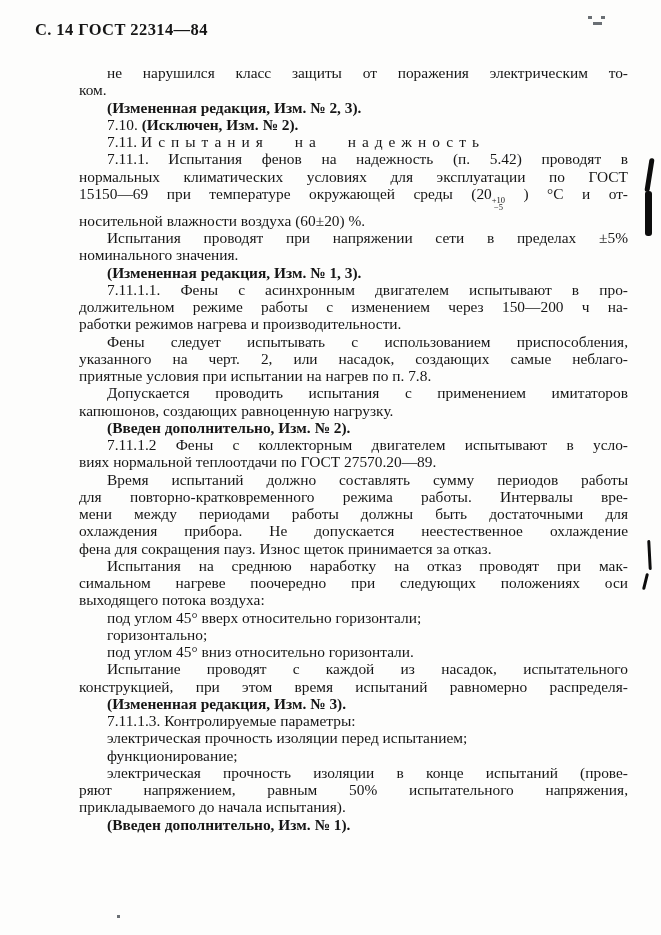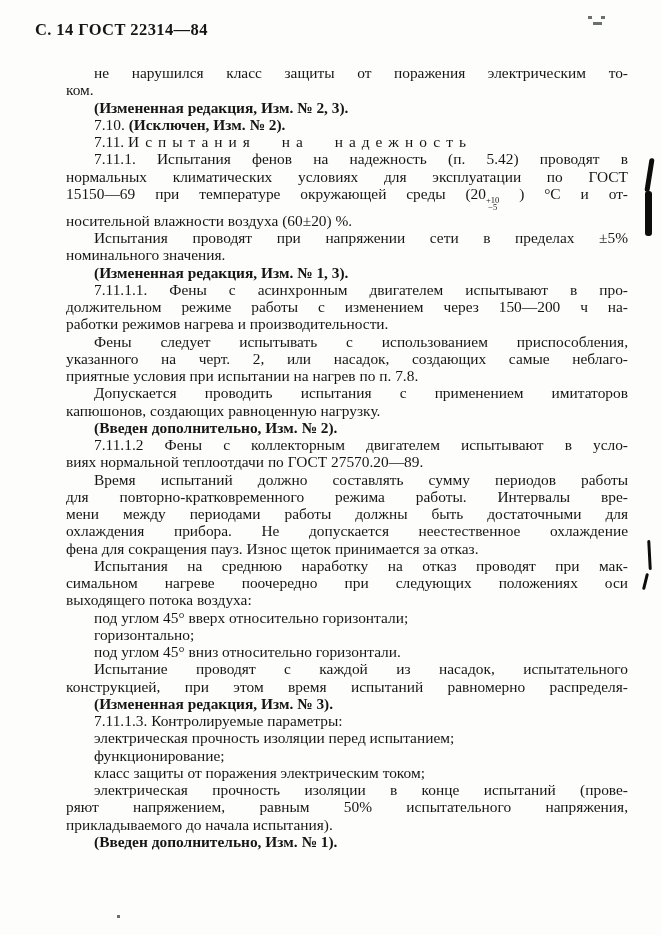--- a/index.html
+++ b/index.html
@@ -11,21 +11,21 @@
   .page-header{
     position:absolute;left:35px;top:20px;
     font-size:16.5px;font-weight:700;letter-spacing:.4px;white-space:nowrap;
   }
   .doc{
     position:absolute;left:66px;top:64px;width:562px;
     font-size:15.4px;line-height:17.25px;
   }
   .para{margin:0;}
   .para.bold .run{font-weight:700;}
-  .line{white-space:normal;}
+  .line{white-space:normal;margin-left:13px;}
   .line.indent{text-indent:28px;}
   .line.fill{text-align:justify;text-align-last:justify;}
   .run.b{font-weight:700;}
   .run.sp{letter-spacing:6px;word-spacing:16px;}
   .ss{
     display:inline-flex;flex-direction:column;align-items:center;
     vertical-align:-4px;font-size:8.5px;line-height:7.5px;letter-spacing:0;
   }
   .mark{position:absolute;background:#0d0d0d;}
   .speck{position:absolute;background:#6a6f74;}
@@ -117,23 +117,20 @@
     <div class="para">
       <div class="line indent"><span class="run">7.11.1.3. Контролируемые параметры:</span></div>
     </div>
     <div class="para">
       <div class="line indent"><span class="run">электрическая прочность изоляции перед испытанием;</span></div>
     </div>
     <div class="para">
       <div class="line indent"><span class="run">функционирование;</span></div>
     </div>
     <div class="para">
-      <div class="line indent"><span class="run">класс защиты от поражения электрическим током;</span></div>
-    </div>
-    <div class="para">
       <div class="line fill indent"><span class="run">электрическая прочность изоляции в конце испытаний (прове-</span></div>
       <div class="line fill"><span class="run">ряют напряжением, равным 50%  испытательного напряжения,</span></div>
       <div class="line"><span class="run">прикладываемого до начала испытания).</span></div>
     </div>
     <div class="para bold">
       <div class="line indent"><span class="run">(Введен дополнительно, Изм. № 1).</span></div>
     </div>
   </div>
 
 <div class="speck" style="left:588px;top:16px;width:4px;height:3px;"></div>

